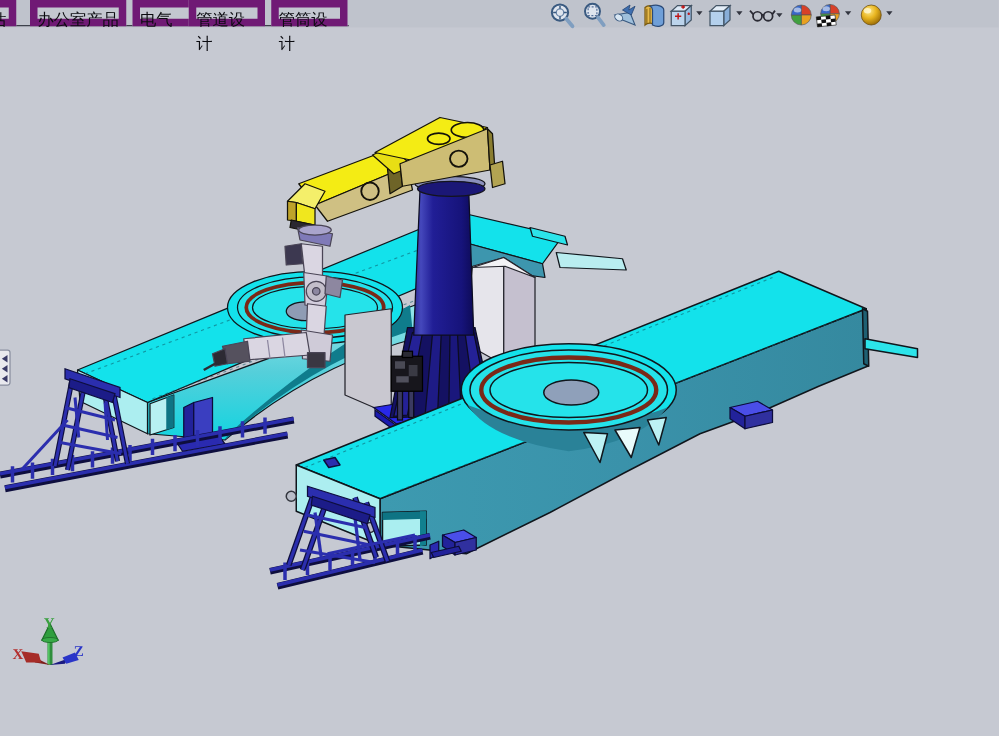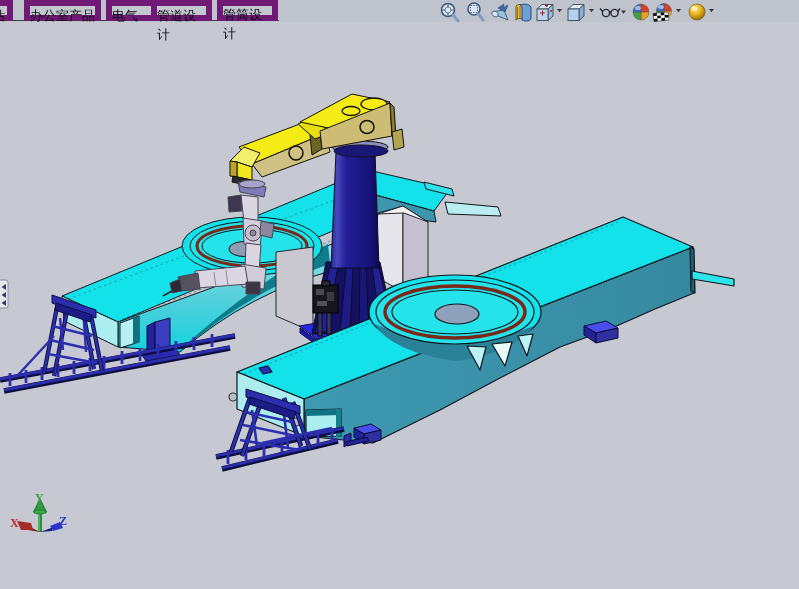--- a/index.html
+++ b/index.html
@@ -257,21 +257,21 @@
 <path d="M6,292 L6,298 L1.5,295 Z" fill="#3a3a66"></path>
 <path d="M6,300 L6,306 L1.5,303 Z" fill="#3a3a66"></path>
 </g>
 </svg>
   <div id="topbar"></div>
   <div style="position:absolute;left:0;top:20px;width:279px;height:1px;background:#3d414b;"></div>
   <div class="tab" style="left:-27px;width:40px;">评估</div>
   <div class="tab" style="left:24px;width:77px;">办公室产品</div>
   <div class="tab" style="left:106px;width:62px;">电气</div>
   <div class="tab" style="left:151px;width:61px;">管道设计</div>
-  <div class="tab" style="left:217px;width:61px;font-family:Liberation Mono, monospace;">管筒设计</div>
+  <div class="tab" style="left:217px;width:61px;">管筒设计</div>
   <svg id="icons" width="799" height="26" viewBox="0 0 799 26">
 
     <g>
       <circle cx="448" cy="10" r="6.5" fill="#dfe5ee" stroke="#3a5a80" stroke-width="1.6"></circle>
       <circle cx="448" cy="10" r="3" fill="none" stroke="#6b86a8" stroke-width="1"></circle>
       <path d="M448,4.5 L448,7 M448,13 L448,15.5 M442.5,10 L445,10 M451,10 L453.5,10" stroke="#3a5a80" stroke-width="1.2"></path>
       <line x1="453" y1="15" x2="458" y2="21" stroke="#7f9ec0" stroke-width="3" stroke-linecap="round"></line>
     </g>
 
     <g>

